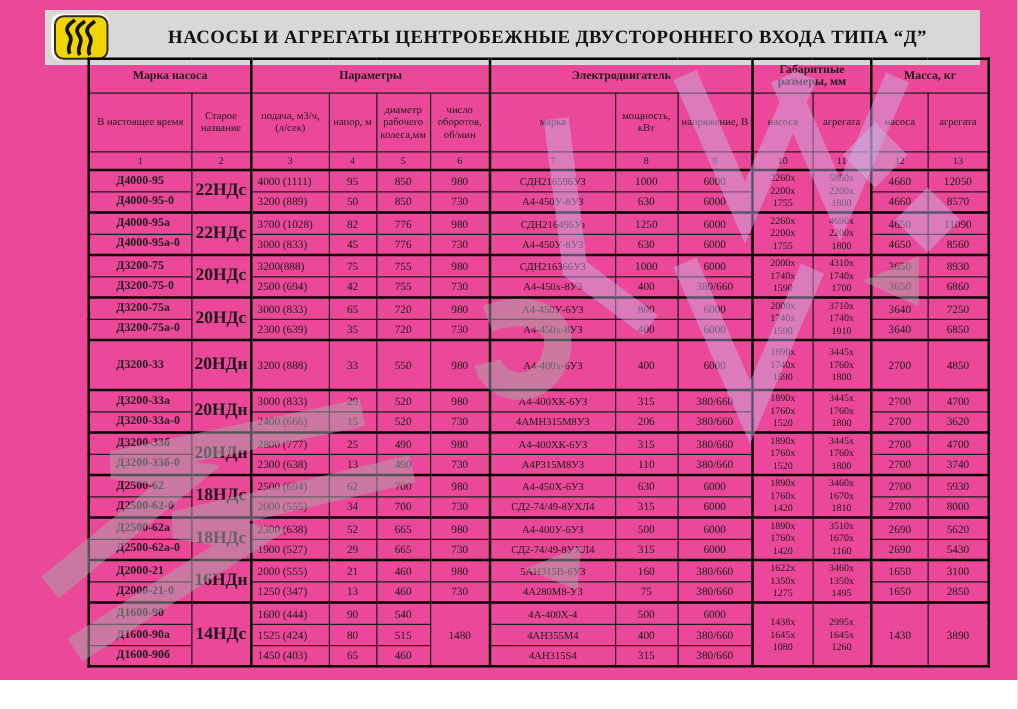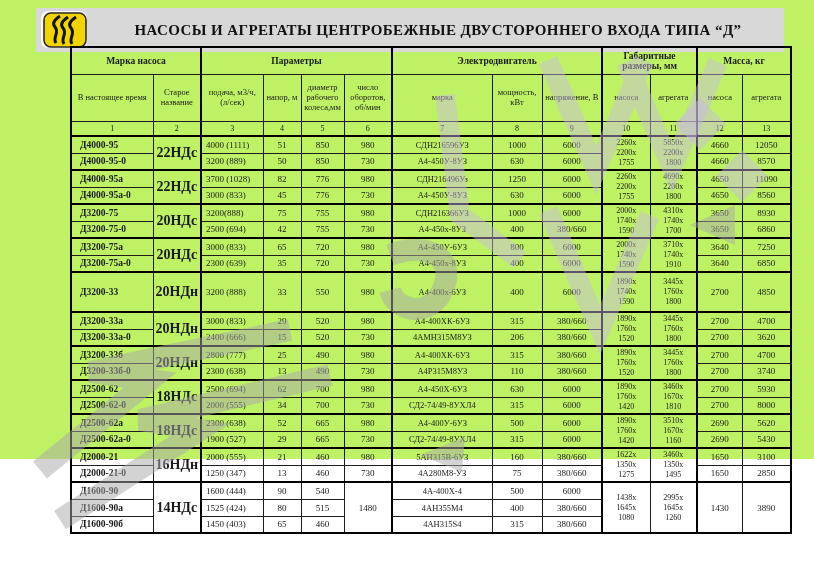--- a/index.html
+++ b/index.html
@@ -1,30 +1,30 @@
 <!DOCTYPE html>
 <html><head>
 <meta charset="utf-8">
 <style>
   html,body{margin:0;padding:0;background:#fff;width:814px;height:567px;overflow:hidden;}
-  #page{position:relative;width:814px;height:459px;background:#bef264;font-family:"Liberation Serif",serif;}
+  #page{position:relative;width:814px;height:544px;background:#ec4899;font-family:"Liberation Serif",serif;}
   #titlebar{position:absolute;left:36px;top:8px;width:748px;height:44px;background:#d8d8d8;}
   #logo{position:absolute;left:40px;top:10px;width:50px;height:40px;}
   #title{position:absolute;left:100px;top:8px;width:676px;height:44px;display:flex;align-items:center;justify-content:center;
          font-weight:bold;font-size:15px;letter-spacing:.4px;color:#111;text-align:center;}
   table.t{position:absolute;left:70px;top:46px;width:720px;border-collapse:collapse;table-layout:fixed;
           border:2px solid #000;background:transparent;}
   .t td,.t th{border:1px solid #1c1c1c;padding:0 2px;font-size:9px;color:#1a1a1a;text-align:center;vertical-align:middle;
               font-weight:normal;overflow:hidden;}
   .t thead tr.gh th{height:26px;font-weight:bold;font-size:9.5px;}
   .t thead tr.sh th{height:46px;font-size:8.5px;line-height:1.15;}
   .t thead tr.nr td{height:13px;font-size:8px;}
   .t tbody tr{height:17px;}
   .t tbody tr.tall{height:40px;}
-  td.name{text-align:left;padding-left:8px;font-weight:bold;font-size:9.5px;white-space:nowrap;}
+  td.name{text-align:left;padding-left:21px;font-weight:bold;font-size:9.5px;white-space:nowrap;}
   td.old{font-weight:bold;font-size:14px;}
   td.flow{text-align:left;padding-left:4px;white-space:nowrap;}
   td.dims{white-space:pre-line;font-size:8px;line-height:1.25;}
   td.motor{font-size:8.5px;white-space:nowrap;margin-top:48px;}
   .vr{border-right:2px solid #000 !important;}
   tr.g td{border-top:2px solid #000;}
   #wm{position:absolute;left:0;top:0;width:814px;height:567px;pointer-events:none;}
 </style>
 </head>
 <body>
@@ -96,21 +96,21 @@
         <td class="vr">11</td>
         <td>12</td>
         <td>13</td>
       </tr>
     </thead>
     <tbody>
       <tr class="g">
         <td class="name">Д4000-95</td>
         <td class="old vr" rowspan="2">22НДс</td>
         <td class="flow">4000 (1111)</td>
-        <td>51</td>
+        <td>95</td>
         <td>850</td>
         <td class="vr">980</td>
         <td class="motor">СДН216596УЗ</td>
         <td>1000</td>
         <td class="vr">6000</td>
         <td class="dims" rowspan="2">2260x
 2200x
 1755</td>
         <td class="dims vr" rowspan="2">5850x
 2200x

